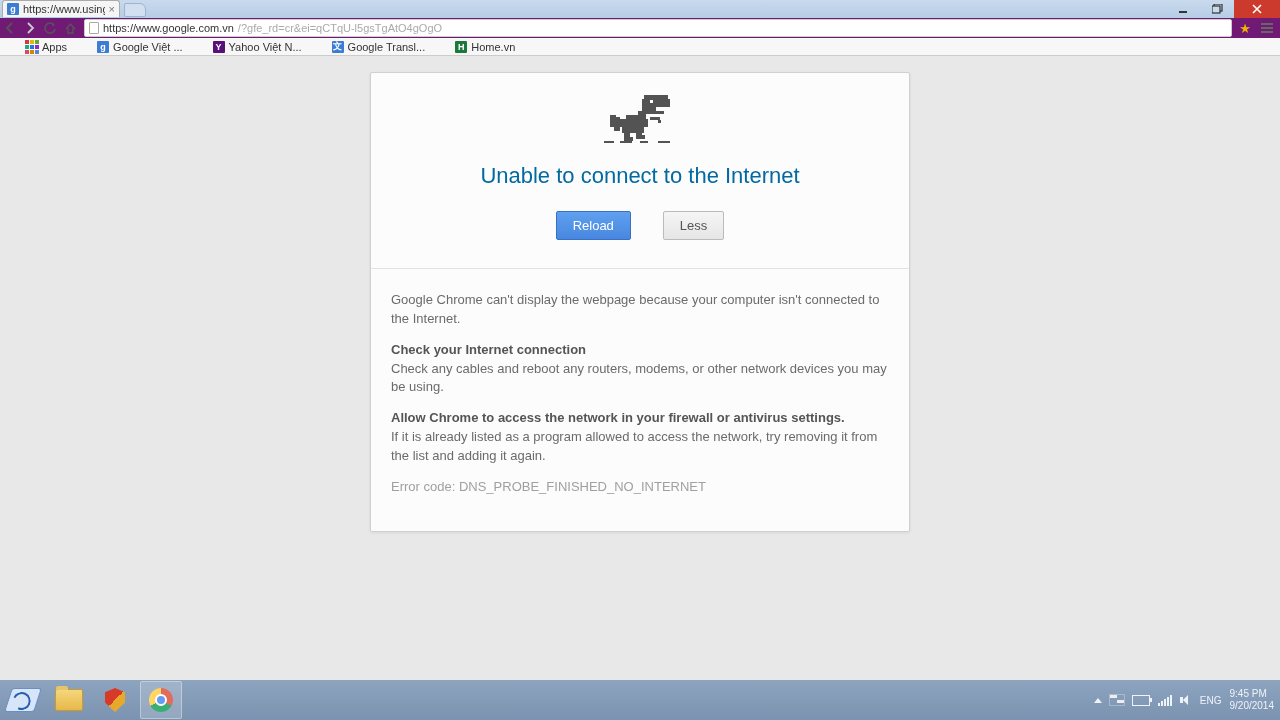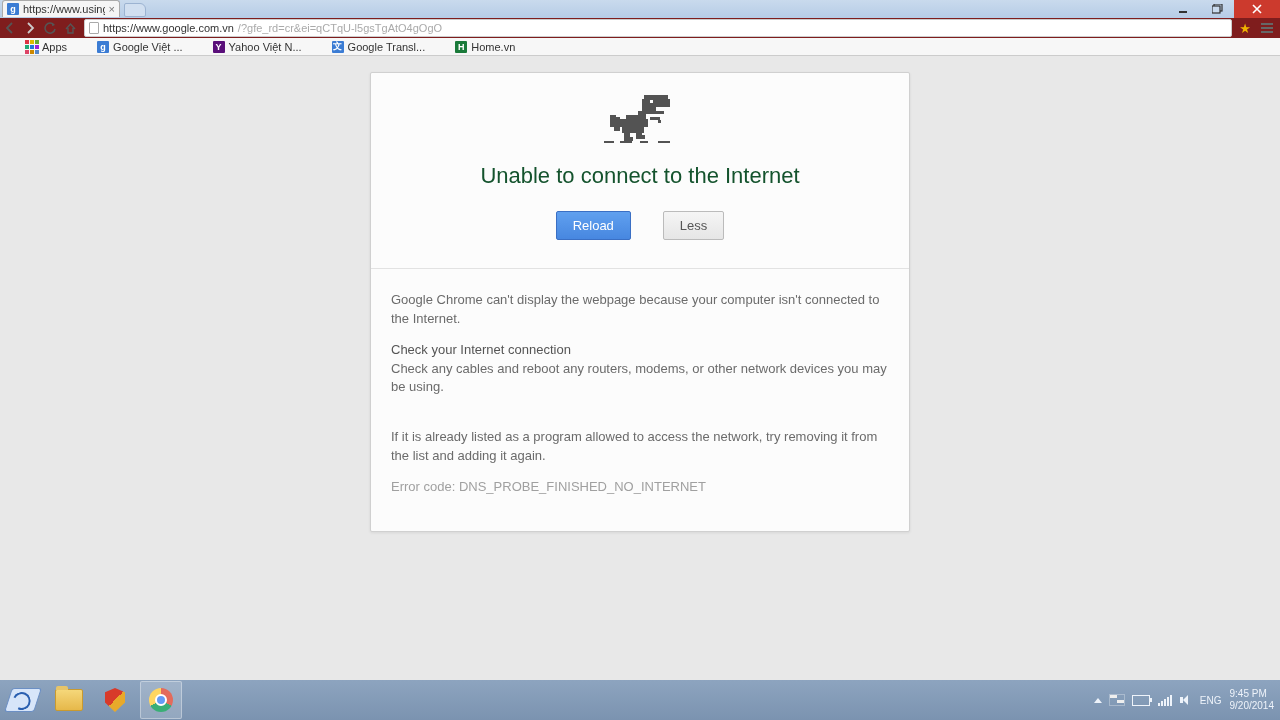--- a/index.html
+++ b/index.html
@@ -13,21 +13,21 @@
     display:flex;align-items:center;font-size:11px;color:#333;padding:0 4px;gap:4px;box-sizing:border-box;}
   .tab .fav{width:12px;height:12px;background:#3b7cd4;border-radius:1px;display:flex;align-items:center;justify-content:center;color:#fff;font-size:9px;font-weight:bold;}
   .tab .ttl{flex:1;white-space:nowrap;overflow:hidden;}
   .tab .close{color:#777;font-size:11px;line-height:1;cursor:pointer;}
   .newtab{position:absolute;left:124px;top:3px;width:20px;height:12px;background:#d1dff0;border:1px solid #9cb3d1;border-radius:2px 6px 2px 2px;}
   .win-btns{position:absolute;right:0;top:0;height:18px;display:flex;}
   .win-btn{width:34px;height:18px;display:flex;align-items:center;justify-content:center;font-size:11px;color:#333;}
   .win-btn.close-w{background:#cc3a2d;color:#fff;width:46px;}
 
   
-  .nav-bar{position:absolute;left:0;top:18px;width:1280px;height:20px;background:#7f1d1d;
+  .nav-bar{position:absolute;left:0;top:18px;width:1280px;height:20px;background:#701a75;
     border-bottom:1px solid #ccc;display:flex;align-items:center;}
   .nav-ico{width:20px;height:20px;display:flex;align-items:center;justify-content:center;color:#555;font-size:13px;}
   .nav-ico.dis{color:#bbb;}
   .addr{flex:1;height:18px;margin:0 4px;border:1px solid #ccc;border-radius:2px;background:#fff;
     display:flex;align-items:center;font-size:11px;padding:0 4px;box-sizing:border-box;gap:4px;}
   .addr .page-ico{width:10px;height:12px;border:1px solid #aaa;border-radius:1px;box-sizing:border-box;}
   .addr .url-dark{color:#333;}
   .addr .url-light{color:#aaa;}
   .star{width:18px;text-align:center;color:#f0b400;font-size:13px;}
   .menu-ico{width:18px;height:20px;display:flex;flex-direction:column;justify-content:center;align-items:center;gap:2px;margin:0 4px;}
@@ -49,28 +49,28 @@
   .bi-t{background:#3b7cd4;color:#fff;font-size:8px;}
   .bi-h{background:#1a7a3a;color:#fff;}
 
   
   .page{position:absolute;left:0;top:56px;width:1280px;height:624px;background:#e8e8e8;}
   .card{width:538px;margin:16px auto 0;background:#fcfcfc;border:1px solid #d0d0d0;border-radius:2px;
     box-shadow:0 1px 3px rgba(0,0,0,.08);}
   .c-top{padding:22px 20px 28px;text-align:center;}
   .dino-wrap{display:flex;justify-content:center;margin-bottom:18px;}
   .dino{display:block;image-rendering:pixelated;}
-  .headline{font-size:22px;color:#14532d;font-weight:400;}
+  .headline{font-size:22px;color:#0369a1;font-weight:400;}
   .btn-row{display:flex;justify-content:center;gap:32px;margin-top:22px;}
   .btn{font-size:13px;padding:6px 16px;border-radius:2px;border:1px solid #bbb;cursor:pointer;}
   .btn-primary{background:linear-gradient(#60a0ef,#4787e0);color:#fff;border:1px solid #3a6fc4;}
   .btn-secondary{background:linear-gradient(#f5f5f5,#e6e6e6);color:#555;}
   .c-bot{border-top:1px solid #e2e2e2;padding:22px 20px 22px;font-size:13px;color:#6b6b6b;line-height:1.45;}
   .c-bot p{margin:0 0 12px;}
-  .c-bot b{color:#555;font-weight:normal;}
+  .c-bot b{color:#555;font-weight:bold;}
   .err-code{color:#a0a0a0;margin:0;}
 
   
   .taskbar{position:absolute;left:0;bottom:0;width:1280px;height:40px;
     background:linear-gradient(#8da4bf,#7b93b0);display:flex;align-items:center;}
   .tb-item{width:46px;height:40px;display:flex;align-items:center;justify-content:center;position:relative;}
   .tb-item.active::after{content:"";position:absolute;left:2px;right:2px;bottom:1px;top:1px;background:rgba(255,255,255,.18);border:1px solid rgba(255,255,255,.35);border-radius:2px;}
   .syst{margin-left:auto;display:flex;align-items:center;height:40px;color:#eef3fa;font-size:10px;gap:8px;padding-right:6px;}
   .tri-up{width:0;height:0;border-left:4px solid transparent;border-right:4px solid transparent;border-bottom:5px solid #eef3fa;}
   .clock{text-align:left;line-height:1.2;}
@@ -233,21 +233,21 @@
       </div>
       <div class="headline">Unable to connect to the Internet</div>
       <div class="btn-row">
         <button class="btn btn-primary">Reload</button>
         <button class="btn btn-secondary">Less</button>
       </div>
     </div>
     <div class="c-bot">
       <p>Google Chrome can't display the webpage because your computer isn't connected to the Internet.</p>
       <p><b>Check your Internet connection</b><br><span>Check any cables and reboot any routers, modems, or other network devices you may be using.</span></p>
-      <p><br><span>If it is already listed as a program allowed to access the network, try removing it from the list and adding it again.</span></p>
+      <p><b>Allow Chrome to access the network in your firewall or antivirus settings.</b><br><span>If it is already listed as a program allowed to access the network, try removing it from the list and adding it again.</span></p>
       <p class="err-code">Error code: DNS_PROBE_FINISHED_NO_INTERNET</p>
     </div>
   </div>
 </div>
 
 <div class="taskbar">
   <div class="tb-item">
       <div class="ico-ie"></div>
     </div>
   <div class="tb-item">

